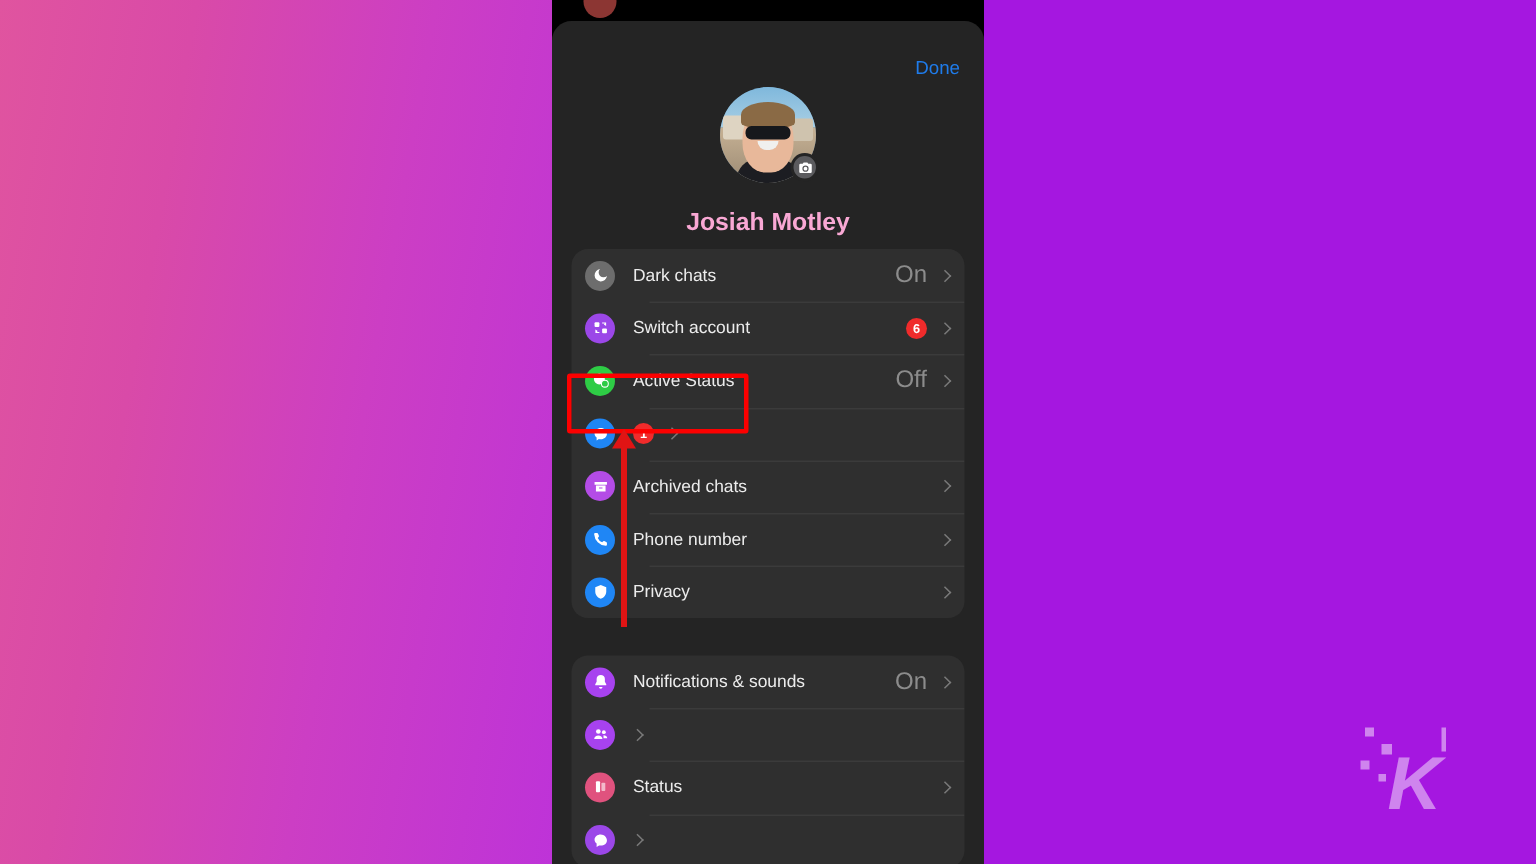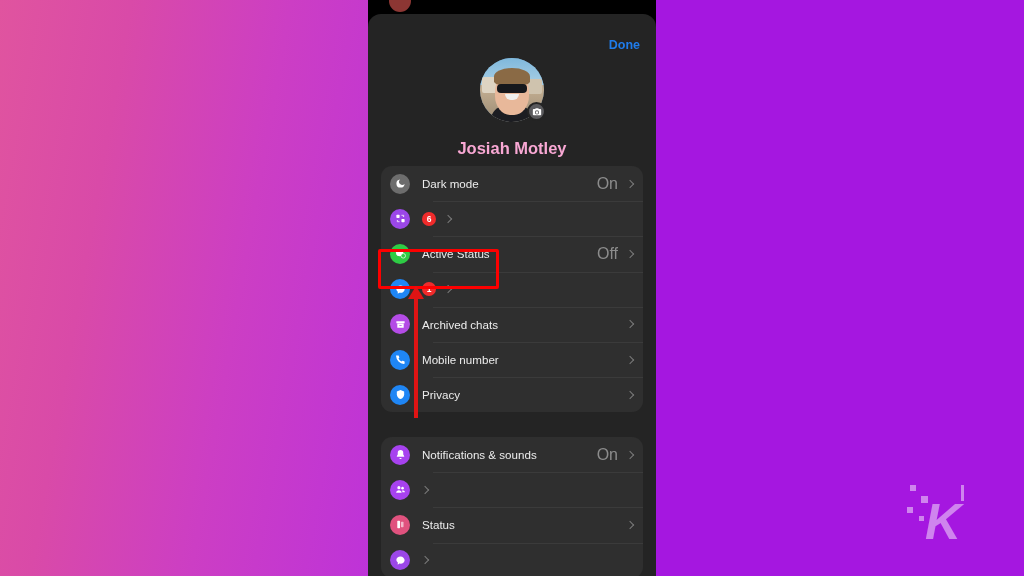--- a/index.html
+++ b/index.html
@@ -46,21 +46,21 @@
     position:absolute; left:21px; top:-10px; width:22px; height:22px;
     border-radius:50%; background:#8c3633;
   }
   .sheet {
     position:absolute; left:0; top:14px; width:288px; height:562px;
     background:#242424; border-radius:13px 13px 0 0;
   }
 
   .done-btn {
     position:absolute; right:16px; top:24px;
-    font-size:12.5px; color:#1f7ceb; font-weight:700;
+    font-size:12.5px; color:#1f7ceb; font-weight:400;
     cursor:pointer;
   }
 
   
   .avatar-wrap {
     position:absolute; left:50%; top:44px; transform:translateX(-50%);
     width:64px; height:64px;
   }
   .avatar {
     width:64px; height:64px; border-radius:50%; overflow:hidden;
@@ -205,32 +205,33 @@
 
     <div class="user-name">Josiah Motley</div>
 
     <div class="card" id="card-1">
         <div class="row">
           <span class="row-icon" style="background: rgb(109, 109, 109);">
             <svg viewBox="0 0 24 24" fill="#fff">
               <path d="M21 13A9 9 0 1111 3a7 7 0 0010 10z"></path>
             </svg>
           </span>
-          <span class="row-label">Dark mode</span>
+          <span class="row-label">Dark chats</span>
           <span class="row-value">On</span>
           <span class="chevron"></span>
         </div>
         <div class="row">
           <span class="row-icon" style="background: rgb(155, 71, 232);">
             <svg viewBox="0 0 24 24" fill="#fff">
               <rect x="3" y="4" width="7" height="7" rx="1.5"></rect>
               <rect x="14" y="13" width="7" height="7" rx="1.5"></rect>
               <path d="M14 5h5v3l-2-1.5M10 19H5v-3l2 1.5" stroke="#fff" stroke-width="1.6" fill="none"></path>
             </svg>
           </span>
+          <span class="row-label">Switch account</span>
           <span class="row-badge">6</span>
           <span class="chevron"></span>
         </div>
         <div class="row">
           <span class="row-icon" style="background: rgb(46, 204, 69);">
             <svg viewBox="0 0 24 24" fill="#fff">
               <circle cx="10" cy="10" r="8"></circle>
               <circle cx="18" cy="17" r="5" fill="#2ecc45" stroke="#fff" stroke-width="1.5"></circle>
             </svg>
           </span>
@@ -257,21 +258,21 @@
           </span>
           <span class="row-label">Archived chats</span>
           <span class="chevron"></span>
         </div>
         <div class="row">
           <span class="row-icon" style="background: rgb(31, 134, 245);">
             <svg viewBox="0 0 24 24" fill="#fff">
               <path d="M6.6 3a1.6 1.6 0 011.5 1l1.2 3a1.6 1.6 0 01-.4 1.8L7.6 10a12 12 0 006.4 6.4l1.2-1.3a1.6 1.6 0 011.8-.4l3 1.2a1.6 1.6 0 011 1.5V20a1.6 1.6 0 01-1.8 1.6A18 18 0 012.4 4.8 1.6 1.6 0 014 3h2.6z"></path>
             </svg>
           </span>
-          <span class="row-label">Mobile number</span>
+          <span class="row-label">Phone number</span>
           <span class="chevron"></span>
         </div>
         <div class="row">
           <span class="row-icon" style="background: rgb(31, 134, 245);">
             <svg viewBox="0 0 24 24" fill="#fff">
               <path d="M12 2l8 3.5v6c0 5-3.4 9.2-8 10.5-4.6-1.3-8-5.5-8-10.5v-6L12 2z"></path>
             </svg>
           </span>
           <span class="row-label">Privacy</span>
           <span class="chevron"></span>

